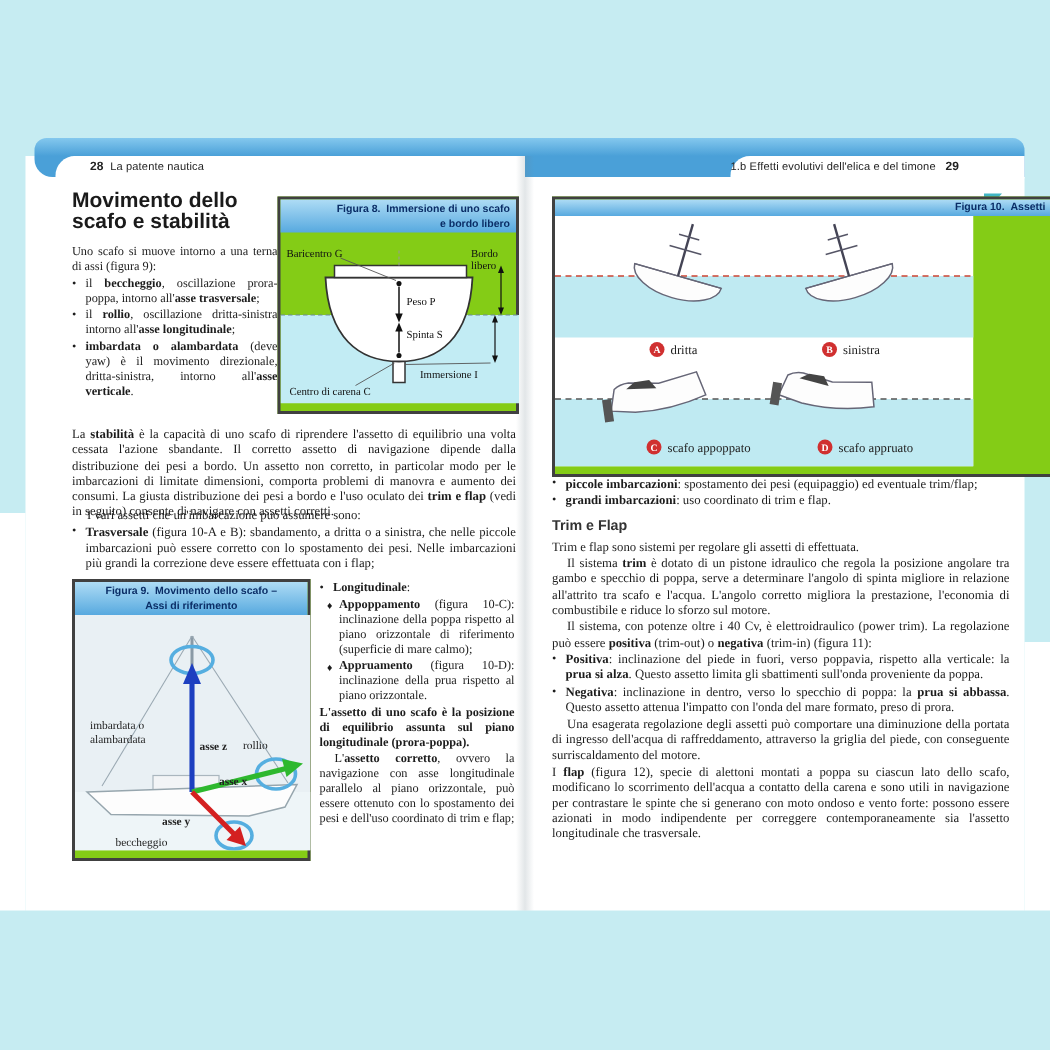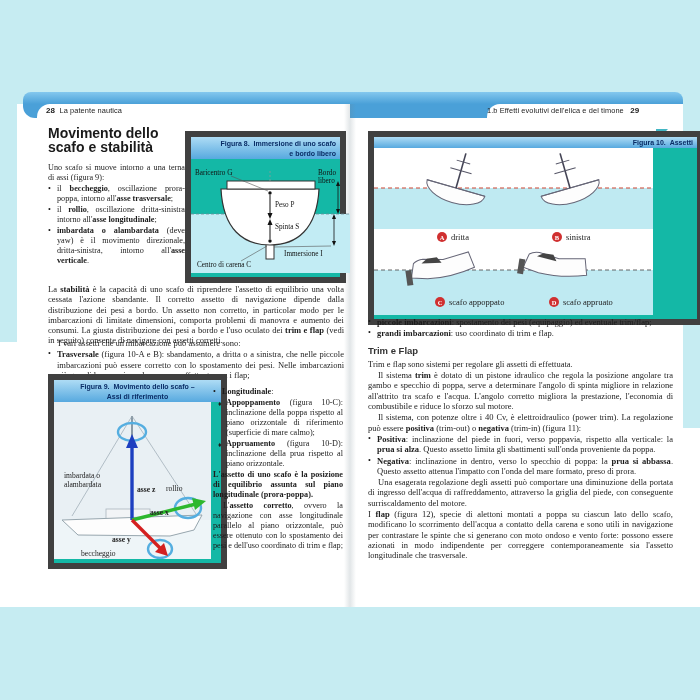--- a/index.html
+++ b/index.html
@@ -11,47 +11,47 @@
   .edge-flare-left{left:0;top:342px;width:17px;height:265px;background:#fff}
   .edge-flare-right{left:683px;top:428px;width:17px;height:179px;background:#fff}
   .band{left:23px;top:92px;width:660px;height:12px;background:linear-gradient(180deg,#84c8ee,#4aa0d8);border-radius:8px 8px 0 0}
   .band-tail-left{left:23px;top:104px;width:26px;height:14px;background:#4aa0d8;border-radius:0 0 0 12px}
   .band-fill-right{left:350px;top:104px;width:333px;height:14px;background:#4aa0d8}
   .cover-left{left:37px;top:104px;width:313px;height:15px;background:#fff;border-top-left-radius:13px}
   .cover-right{left:487px;top:104px;width:196px;height:15px;background:#fff;border-top-left-radius:13px}
   .gutter{left:344px;top:104px;width:12px;height:503px;background:linear-gradient(90deg,rgba(255,255,255,0),rgba(110,130,140,.20),rgba(255,255,255,0))}
   .hdr{font-family:"Liberation Sans",sans-serif;font-size:7.4px;color:#222;letter-spacing:.1px}
   .hdr b{font-size:8px}
-  .hdr-left{left:46px;top:106px}
+  .hdr-left{left:60px;top:106px}
   .hdr-right{left:487px;top:106px;width:185px;text-align:left}
   .tab{left:667px;top:139px;width:46px;height:42px;border-radius:50%;background:#56b2e9;
        font-family:"Liberation Sans",sans-serif;font-weight:bold;font-size:11px;color:#0d3066;
        display:flex;align-items:center;justify-content:flex-start;padding-left:11px}
   .corner-accent{left:656px;top:129px;width:0;height:0;border-right:12px solid transparent;border-top:13px solid #42b6c4}
   
   .sec-head{font-family:"Liberation Sans",sans-serif;font-weight:bold;font-size:14px;line-height:13.5px;color:#1a1a1a}
   .trim-head{font-family:"Liberation Sans",sans-serif;font-weight:bold;font-size:9.5px;color:#333;margin:7px 0 3px 0}
   
   .txt{font-size:8.5px;line-height:10.3px;text-align:justify}
   .txt-narrow{font-size:8.2px;line-height:10px;text-align:justify}
   .ind{text-indent:10px}
   p.sp{margin-bottom:1px}
   .bullet{display:flex;margin:0 0 1px 0}
   .bullet .mk{flex:none;width:9px;font-size:8.2px}
   .bullet .mk2{flex:none;width:8px;margin-left:5px;font-size:7px;padding-top:1px}
   .bullet .bt{flex:1;text-align:justify}
   
-  .figbox{border:6px solid #404040;background:#14b8a6}
+  .figbox{border:2px solid #404040;background:#84cc16}
   .figcap{background:linear-gradient(180deg,#aedcf5,#57a9df);color:#0a2d66;
           font-family:"Liberation Sans",sans-serif;font-weight:bold;font-size:7px;line-height:9.5px;
           padding:2px 4px 1px 4px}
   .cap-right{text-align:right}
   .cap-center{text-align:center}
   .fig8{left:185px;top:131px;width:161px}
-  .fig9{left:48px;top:374px;width:179px}
+  .fig9{left:48px;top:386px;width:159px}
   .fig10{left:368px;top:131px;width:335px}
   svg text{font-family:"Liberation Serif",serif}
 </style>
 </head>
 <body>
 
 <div class="canvas">
 
   <div class="abs page"></div>
   <div class="abs edge-flare-left"></div>

